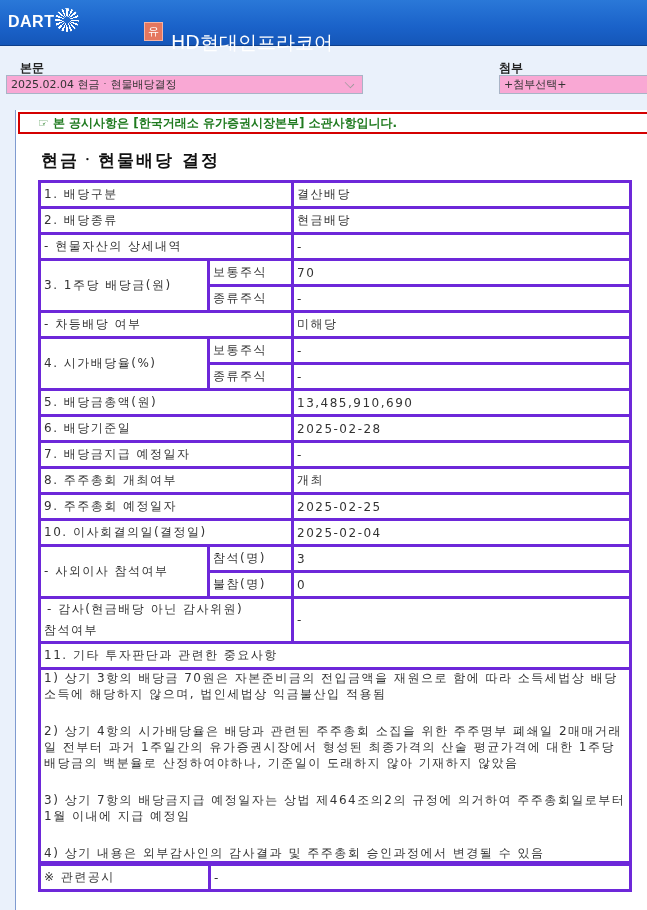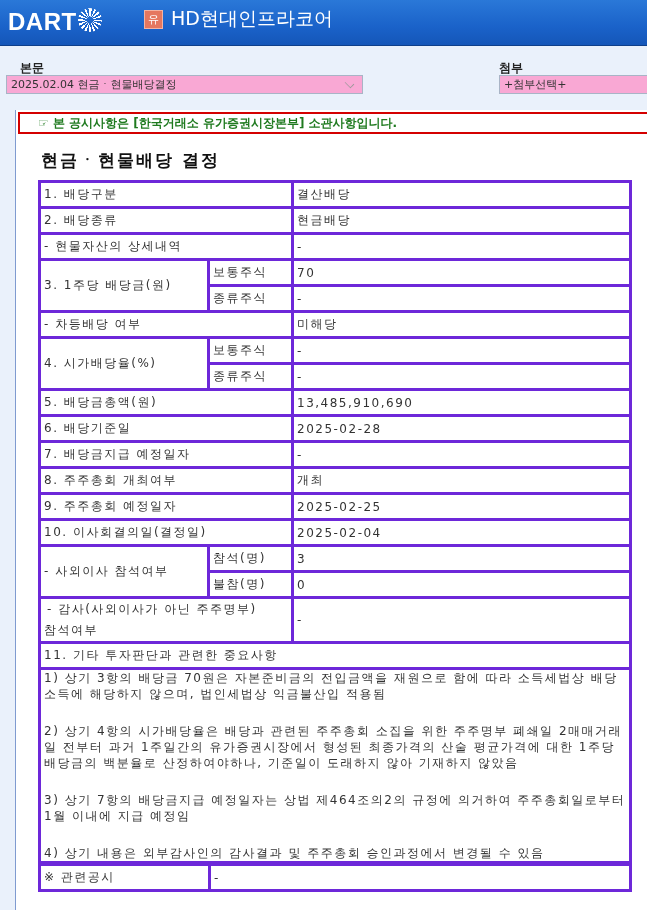--- a/index.html
+++ b/index.html
@@ -11,38 +11,38 @@
   }
   .topbar {
     position:absolute; left:0; top:0; width:647px; height:45px;
     background:linear-gradient(180deg,#2a78d8 0%,#1a62c9 60%,#1556b8 100%);
     border-bottom:1px solid #0f3f8a;
   }
   .logo {
     position:absolute; left:8px; top:7px; height:30px;
     display:flex; align-items:center;
     color:#fff; font-family:"Liberation Sans", sans-serif; font-weight:bold;
-    font-size:24px; letter-spacing:0.5px;
+    font-size:16px; letter-spacing:0.5px;
   }
   .logo .sun {
     width:24px; height:24px; margin-left:1px; margin-top:-4px;
     border-radius:50%;
     background:repeating-conic-gradient(#ffffff 0deg 10deg, transparent 10deg 22deg);
     -webkit-mask:radial-gradient(circle, transparent 3px, #000 4px);
     mask:radial-gradient(circle, transparent 3px, #000 4px);
   }
   .company {
     position:absolute; left:144px; top:6px; display:flex; align-items:center; gap:8px;
   }
   .badge {
     width:17px; height:17px; background:#e5775f; color:#fff;
     font-size:11px; display:flex; align-items:center; justify-content:center;
     border:1px solid #f4b3a3;
   }
-  .company-name { color:#fff; font-size:19px; }
+  .company-name { color:#fff; font-size:19px;margin-top:24px; }
   .lbl { position:absolute; font-size:12px; font-weight:bold; color:#222; }
   .select {
     position:absolute; background:#f9a8d4; border:1px solid #a9b4c6;
     height:17px; font-size:11px; color:#333; line-height:17px; padding-left:4px;
     box-sizing:border-box; height:19px;
   }
   .chev {
     position:absolute; right:8px; top:3px; width:8px; height:8px;
     border-right:1px solid #999; border-bottom:1px solid #999; transform:rotate(45deg) scale(0.9,0.6);
   }
@@ -167,21 +167,21 @@
       <td class="c1" rowspan="2">- 사외이사 참석여부</td>
       <td class="c2">참석(명)</td>
       <td>3</td>
     </tr>
     <tr>
       <td class="c2">불참(명)</td>
       <td>0</td>
     </tr>
     <tr>
       <td colspan="2" class="tall">
-        <div style="padding-left:3px;">- 감사(사외이사가 아닌 주주명부)</div>
+        <div style="padding-left:3px;">- 감사(현금배당 아닌 감사위원)</div>
         <div>참석여부</div>
       </td>
       <td>-</td>
     </tr>
     <tr>
       <td colspan="3">11. 기타 투자판단과 관련한 중요사항</td>
     </tr>
     <tr>
       <td colspan="3" class="notes">
         <p class="note-p">1) 상기 3항의 배당금 70원은 자본준비금의 전입금액을 재원으로 함에 따라 소득세법상 배당소득에 해당하지 않으며, 법인세법상 익금불산입 적용됨</p>

